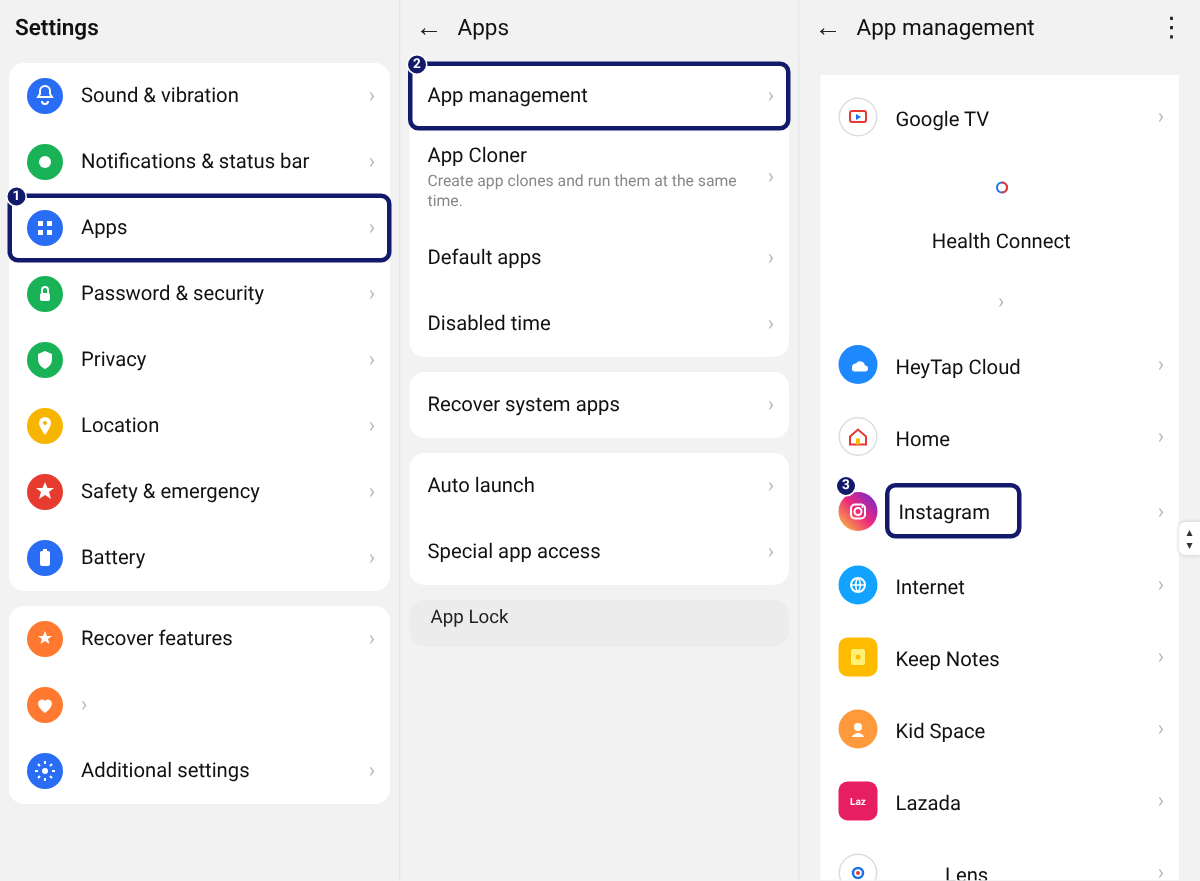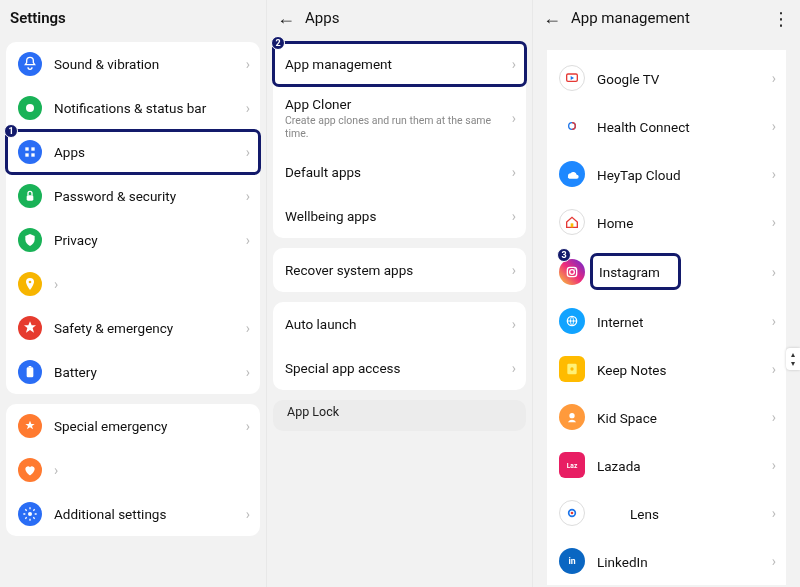--- a/index.html
+++ b/index.html
@@ -179,20 +179,23 @@
           </div>
           <span class="chev">›</span>
         </div>
         <div class="row">
           <span class="icon" style="background: rgb(247, 181, 0);">
             <svg viewBox="0 0 24 24" width="16" height="16">
               <path d="M12 3a6 6 0 016 6c0 4-6 12-6 12S6 13 6 9a6 6 0 016-6z" fill="#fff"></path>
               <circle cx="12" cy="9" r="2" fill="#f7b500"></circle>
             </svg>
           </span>
+          <div class="labelwrap">
+            <span class="label">Location</span>
+          </div>
           <span class="chev">›</span>
         </div>
         <div class="row">
           <span class="icon" style="background: rgb(230, 59, 46);">
             <svg viewBox="0 0 24 24" width="16" height="16">
               <path d="M12 2l2.5 6H21l-5 4 2 7-6-4-6 4 2-7-5-4h6.5z" fill="#fff"></path>
             </svg>
           </span>
           <div class="labelwrap">
             <span class="label">Safety &amp; emergency</span>
@@ -213,21 +216,21 @@
         </div>
       </div>
     <div class="card" id="p1g2">
         <div class="row">
           <span class="icon" style="background: rgb(255, 122, 48);">
             <svg viewBox="0 0 24 24" width="16" height="16">
               <path d="M12 4l2 5h5l-4 3 1.5 5-4.5-3-4.5 3L9 12 5 9h5z" fill="#fff"></path>
             </svg>
           </span>
           <div class="labelwrap">
-            <span class="label">Special emergency</span>
+            <span class="label">Recover features</span>
           </div>
           <span class="chev">›</span>
         </div>
         <div class="row">
           <span class="icon" style="background: rgb(255, 122, 48);">
             <svg viewBox="0 0 24 24" width="16" height="16">
               <path d="M12 20s-7-4.5-7-10a4 4 0 017-2 4 4 0 017 2c0 5.5-7 10-7 10z" fill="#fff"></path>
             </svg>
           </span>
           <span class="chev">›</span>
@@ -270,21 +273,21 @@
           <span class="chev">›</span>
         </div>
         <div class="row">
           <div class="labelwrap">
             <span class="label">Default apps</span>
           </div>
           <span class="chev">›</span>
         </div>
         <div class="row">
           <div class="labelwrap">
-            <span class="label">Wellbeing apps</span>
+            <span class="label">Disabled time</span>
           </div>
           <span class="chev">›</span>
         </div>
       </div>
     <div class="card" id="p2g2">
         <div class="row">
           <div class="labelwrap">
             <span class="label">Recover system apps</span>
           </div>
           <span class="chev">›</span>
@@ -322,21 +325,21 @@
           <span class="appicon" style="background: rgb(255, 255, 255); border: 1px solid rgb(221, 221, 221);">
             <svg viewBox="0 0 24 24" width="16" height="16">
               <rect x="4" y="6" width="16" height="11" rx="2" fill="none" stroke="#e53935" stroke-width="2"></rect>
               <path d="M10 9l5 3-5 3z" fill="#1a73e8"></path>
             </svg>
           </span>
           <span><span class="label">Google TV</span></span>
           <span style="flex: 1 1 0%;"></span>
           <span class="chev">›</span>
         </div>
-        <div class="row" style="min-height: 48px;">
+        <div class="row" style="min-height: 48px; flex-direction: column;">
           <span class="appicon" style="background: rgb(255, 255, 255);">
             <svg viewBox="0 0 24 24" width="16" height="16">
               <path d="M7 12a5 5 0 0110 0 5 5 0 01-10 0z" fill="none" stroke="#1a73e8" stroke-width="2"></path>
               <path d="M12 7a5 5 0 010 10" fill="none" stroke="#e53935" stroke-width="2"></path>
             </svg>
           </span>
           <span><span class="label">Health Connect</span></span>
           <span style="flex: 1 1 0%;"></span>
           <span class="chev">›</span>
         </div>

